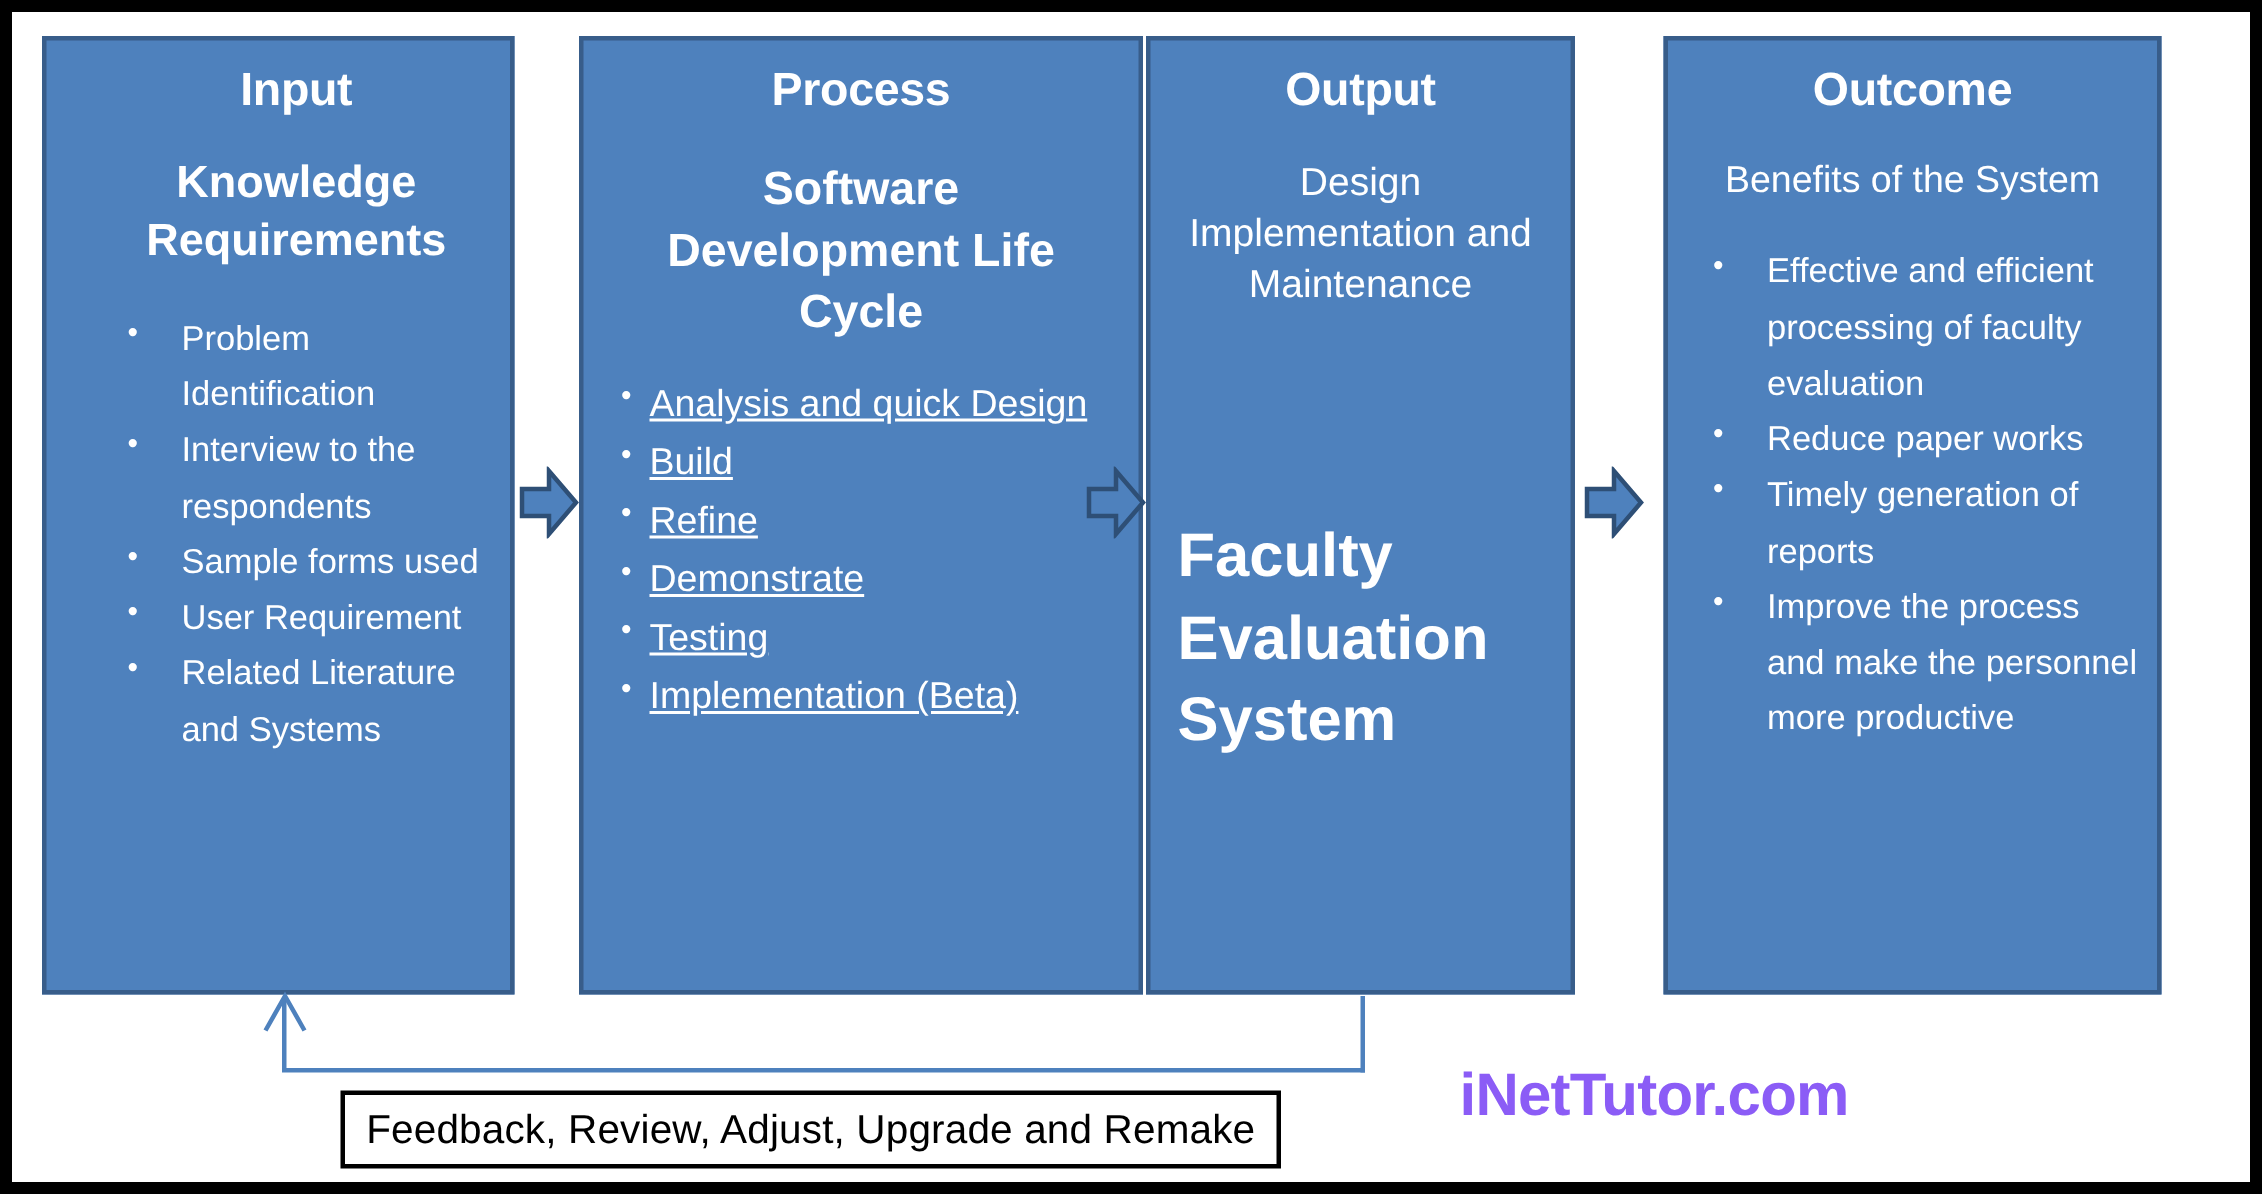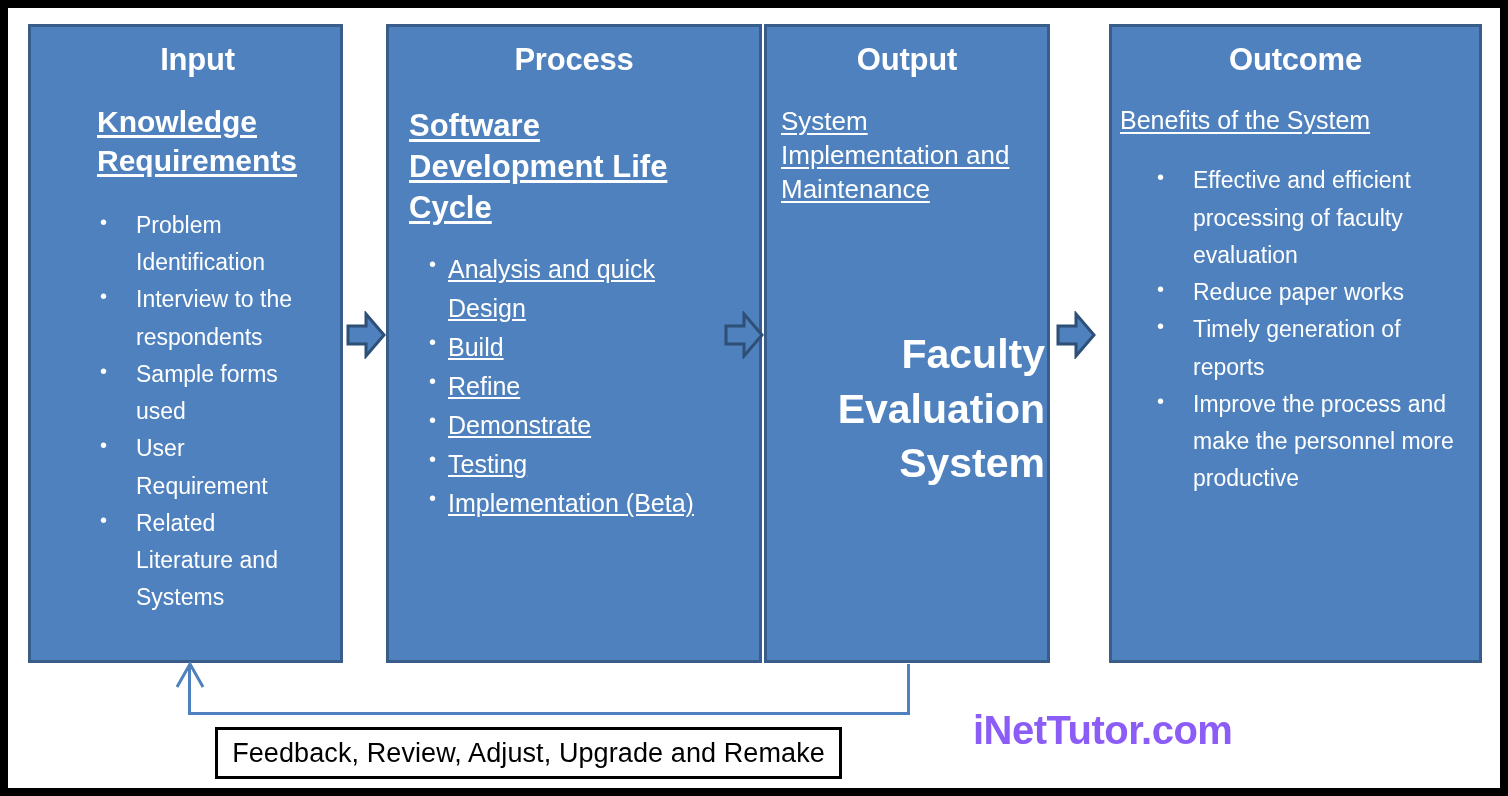--- a/index.html
+++ b/index.html
@@ -31,42 +31,42 @@
   }
   .stage-title {
     text-align: center;
     font-weight: bold;
     font-size: 31px;
     line-height: 1.25;
     letter-spacing: -0.2px;
     margin: 8px 0 0 0;
   }
   .stage-subtitle {
+    text-align: center;
     font-weight: bold;
     font-size: 30px;
     line-height: 1.32;
-    text-decoration: underline;
     text-underline-offset: 3px;
     margin: 22px 0 0 0;
   }
   .stage-subtitle.light {
     font-weight: normal;
     font-size: 25px;
     margin-top: 24px;
     line-height: 1.3;
   }
   .stage-subtitle.small {
     font-size: 26px;
     margin-top: 24px;
   }
 
   
   ul.bullets {
     list-style: none;
-    margin: 15px;
+    margin: 0;
     padding: 0;
   }
   ul.bullets li {
     position: relative;
     font-size: 23px;
     line-height: 1.62;
     color: #ffffff;
   }
   
   ul.bullets.wide li {
@@ -93,25 +93,25 @@
   }
   ul.bullets.tight li {
     font-size: 25px;
     line-height: 1.56;
   }
 
   .bullets-wrap { margin-top: 16px; }
 
   
   .output-headline {
-    text-align: right;
+    text-align: left;
     font-weight: bold;
     font-size: 41px;
     line-height: 1.33;
-    margin: 0;
+    margin: 16px;
     padding: 0 2px;
   }
   .output-headline-wrap {
     position: absolute;
     left: 0;
     right: 0;
     top: 300px;
   }
 
   
@@ -194,33 +194,33 @@
   </div>
 
   <div class="block-arrow" style="left:716px; top:303px;">
     <svg width="40" height="48" viewBox="0 0 40 48">
       <polygon points="2,15 20,15 20,3 38,24 20,45 20,33 2,33" fill="#4E81BD" stroke="#2E4F76" stroke-width="3" stroke-linejoin="miter"></polygon>
     </svg>
   </div>
 
   <div class="stage-box" style="left:756px; top:16px; width:286px; height:639px;">
     <div class="stage-title">Output</div>
-    <div class="stage-subtitle small" style="padding:0 6px; font-weight:normal;">System Implementation and Maintenance</div>
+    <div class="stage-subtitle small" style="padding:0 6px; font-weight:normal;">Design Implementation and Maintenance</div>
     <div class="output-headline-wrap">
       <div class="output-headline">Faculty Evaluation System</div>
     </div>
   </div>
 
   <div class="block-arrow" style="left:1048px; top:303px;">
     <svg width="40" height="48" viewBox="0 0 40 48">
       <polygon points="2,15 20,15 20,3 38,24 20,45 20,33 2,33" fill="#4E81BD" stroke="#2E4F76" stroke-width="3" stroke-linejoin="miter"></polygon>
     </svg>
   </div>
 
-  <div class="stage-box" style="left:1101px; top:16px; width:373px; height:639px;">
+  <div class="stage-box" style="left:1101px; top:16px; width:332px; height:639px;">
     <div class="stage-title">Outcome</div>
     <div class="stage-subtitle light">Benefits of the System</div>
     <div class="bullets-wrap" style="margin-top:26px;">
       <ul class="bullets wide">
         <li>Effective and efficient processing of faculty evaluation</li>
         <li>Reduce paper works</li>
         <li>Timely generation of reports</li>
         <li>Improve the process and make the personnel more productive</li>
       </ul>
     </div>
@@ -231,19 +231,19 @@
   <div class="feedback-line" style="left:899px; top:656px; width:3px; height:51px;"></div>
 
   <div class="feedback-line" style="left:180px; top:658px; width:3px; height:48px;"></div>
 
   <div class="feedback-arrowhead" style="left:166px; top:652px;">
     <svg width="34" height="30" viewBox="0 0 34 30">
       <polyline points="3,27 16,4 29,27" fill="none" stroke="#4E81BD" stroke-width="3"></polyline>
     </svg>
   </div>
 
-  <div class="feedback-box" style="left:207px; top:719px; width:627px; height:52px;">
+  <div class="feedback-box" style="left:219px; top:719px; width:627px; height:52px;">
     <span>Feedback, Review, Adjust, Upgrade and Remake</span>
   </div>
 
   <div class="branding" style="left:965px; top:700px;">iNetTutor.com</div>
 
 </div>
 
 </body></html>

